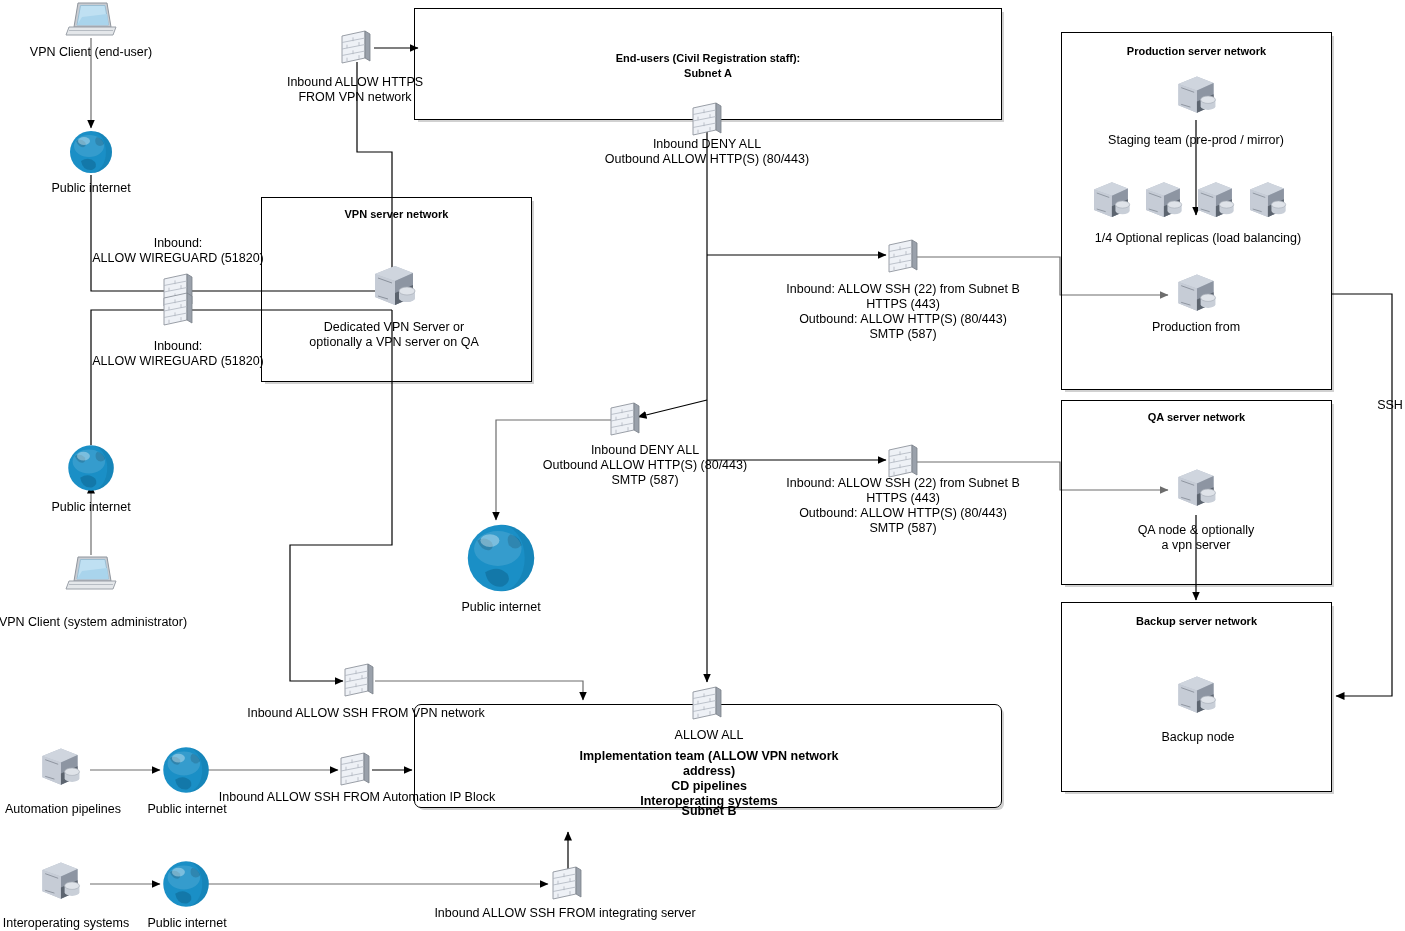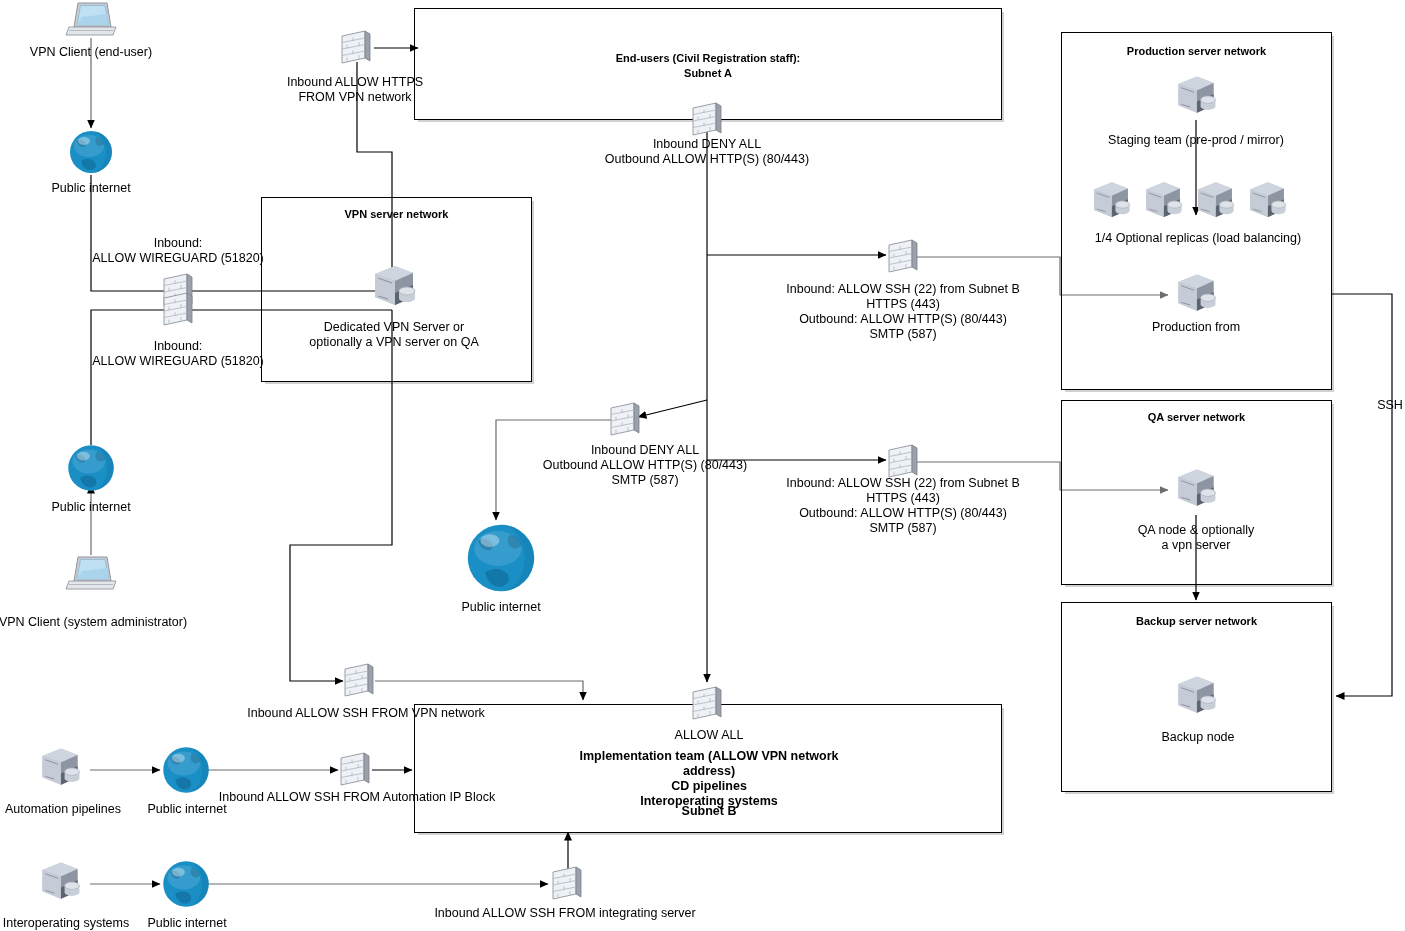--- a/index.html
+++ b/index.html
@@ -134,21 +134,21 @@
   </div>
 
   <div class="zone" style="left:1061px;top:400px;width:271px;height:185px;">
     <div class="zone-title" style="top:9px;">QA server network</div>
   </div>
 
   <div class="zone" style="left:1061px;top:602px;width:271px;height:190px;">
     <div class="zone-title" style="top:11px;">Backup server network</div>
   </div>
 
-  <div class="zone" style="left:414px;top:704px;width:588px;height:129px;">
+  <div class="zone" style="left:414px;top:704px;width:588px;height:104px;border-radius:7px;">
     <div class="lbl" style="left:294px;top:23px;">ALLOW ALL</div>
     <div class="lbl bold" style="left:294px;top:44px;">Implementation team (ALLOW VPN network address)
 CD pipelines
 Interoperating systems</div>
     <div class="lbl bold" style="left:294px;top:99px;">Subnet B</div>
   </div>
 
   <div class="icon" style="left:91px;top:20px;">
     <svg width="52" height="40" viewBox="0 0 52 40">
       <path d="M13,3 L42,3 L46,27 L9,27 Z" fill="#c8ccd2" stroke="#8f959d" stroke-width="1"></path>

